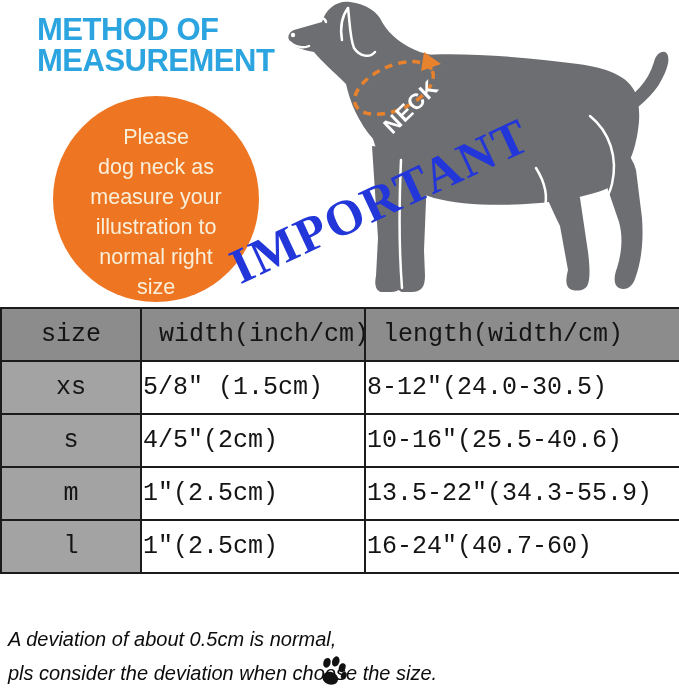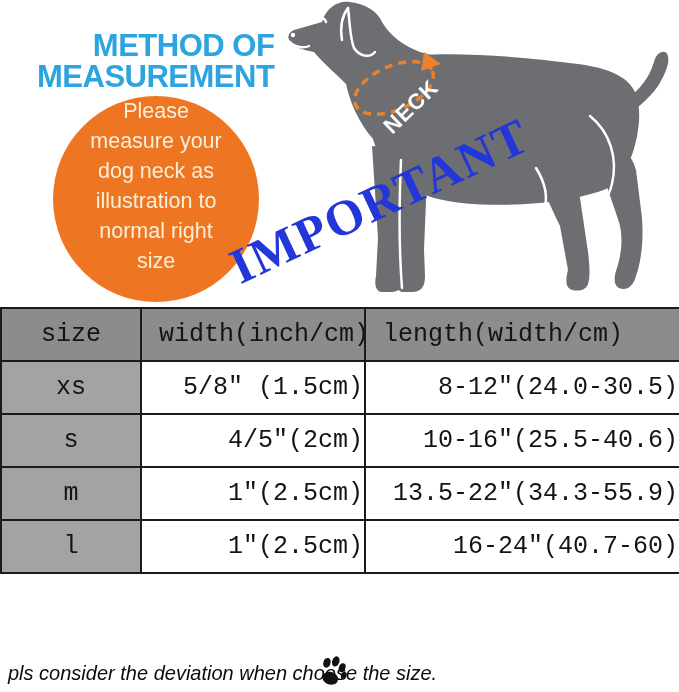--- a/index.html
+++ b/index.html
@@ -2,29 +2,29 @@
 <html><head>
 <meta charset="utf-8">
 <style>
   html,body { margin:0; padding:0; background:#ffffff; }
   .stage {
     position:relative; width:679px; height:692px; background:#ffffff;
     overflow:hidden; font-family:"Liberation Sans", sans-serif;
   }
   
   .title {
-    position:absolute; left:37px; top:30px;
+    position:absolute; left:37px; top:14px;
     font-size:31px; line-height:31px; font-weight:bold;
-    color:#2ba4e0; letter-spacing:-0.5px;text-align:right;
+    color:#2ba4e0; letter-spacing:-0.5px;
   }
   
   .note-circle {
     position:absolute; left:53px; top:96px; width:206px; height:206px;
     border-radius:50%; background:#ee7623; color:#f8efda;
-    display:flex; flex-direction:column; justify-content:flex-start;
+    display:flex; flex-direction:column; justify-content:flex-end;
     text-align:center; font-size:21.5px; line-height:30px;
   }
   
   .important {
     position:absolute; left:233px; top:244px; white-space:nowrap;
     transform:rotate(-25deg); transform-origin:0 50%;
     font-family:"Liberation Serif", serif; font-weight:bold;
     font-size:50px; letter-spacing:2px; color:#2336d9; line-height:50px;
   }
   .dog-wrap { position:absolute; left:278px; top:0; width:392px; height:298px; }
@@ -34,21 +34,21 @@
     border-collapse:collapse; table-layout:fixed;
     font-family:"Liberation Mono", monospace; font-size:25px; color:#141414;
   }
   table.size-table th, table.size-table td {
     border:2px solid #1b1b1b; height:53px; box-sizing:border-box;
     font-weight:normal; vertical-align:middle; overflow:hidden; white-space:nowrap;
   }
   table.size-table th { background:#8c8c8c; }
   th.col-size, td.cell-size { text-align:center; }
   td.cell-size { background:#a3a3a3; }
-  td.cell-val { background:#ffffff; text-align:right; padding-left:9px; }
+  td.cell-val { background:#ffffff; text-align:left; padding-left:1px; }
   th.col-val { text-align:left; padding-left:17px;margin-left:16px; }
   
   .footnote { position:absolute; left:8px; font-size:20px; font-style:italic; color:#0c0c0c; }
   .footnote.l1 { top:628px; }
   .footnote.l2 { top:662px; }
   .paw { position:absolute; left:316px; top:653px; width:34px; height:34px; }
 </style>
 </head>
 <body>
 
@@ -90,22 +90,22 @@
       <g>
         <ellipse cx="116" cy="88" rx="42" ry="22" transform="rotate(-24 116 88)" fill="none" stroke="#e8822d" stroke-width="3.5" stroke-dasharray="8 6"></ellipse>
         <polygon points="146,52 163,64 143,71" fill="#e8822d"></polygon>
       </g>
       <text x="138" y="112" transform="rotate(-44 138 112)" text-anchor="middle" font-family="Liberation Sans, sans-serif" font-size="22" font-weight="bold" letter-spacing="1" fill="#ffffff">NECK</text>
     </svg>
   </div>
 
   <div class="note-circle">
     <div>Please</div>
+    <div>dog neck as</div>
     <div>measure your</div>
-    <div>dog neck as</div>
     <div>illustration to</div>
     <div>normal right</div>
     <div>size</div>
   </div>
 
   <div class="important">IMPORTANT</div>
 
   <table class="size-table">
     <colgroup>
         <col style="width:140px">
@@ -136,20 +136,21 @@
         <td class="cell-val">13.5-22″(34.3-55.9)</td>
       </tr>
       <tr>
         <td class="cell-size">l</td>
         <td class="cell-val">1″(2.5cm)</td>
         <td class="cell-val">16-24″(40.7-60)</td>
       </tr>
     </tbody>
   </table>
 
+  <div class="footnote l1">A deviation of about 0.5cm is normal,</div>
   <div class="footnote l2">pls consider the deviation when choose the size.</div>
   <svg class="paw" viewBox="0 0 34 34" xmlns="http://www.w3.org/2000/svg">
     <g fill="#111111" transform="rotate(18 17 17)">
       <ellipse cx="9" cy="12" rx="3.6" ry="5"></ellipse>
       <ellipse cx="17" cy="8" rx="3.6" ry="5.2"></ellipse>
       <ellipse cx="25" cy="12" rx="3.3" ry="4.6"></ellipse>
       <ellipse cx="29" cy="19" rx="2.8" ry="3.8"></ellipse>
       <path d="M10,23 C12,18 22,18 24,23 C27,28 22,32 17,32 C12,32 7,28 10,23 Z"></path>
     </g>
   </svg>

